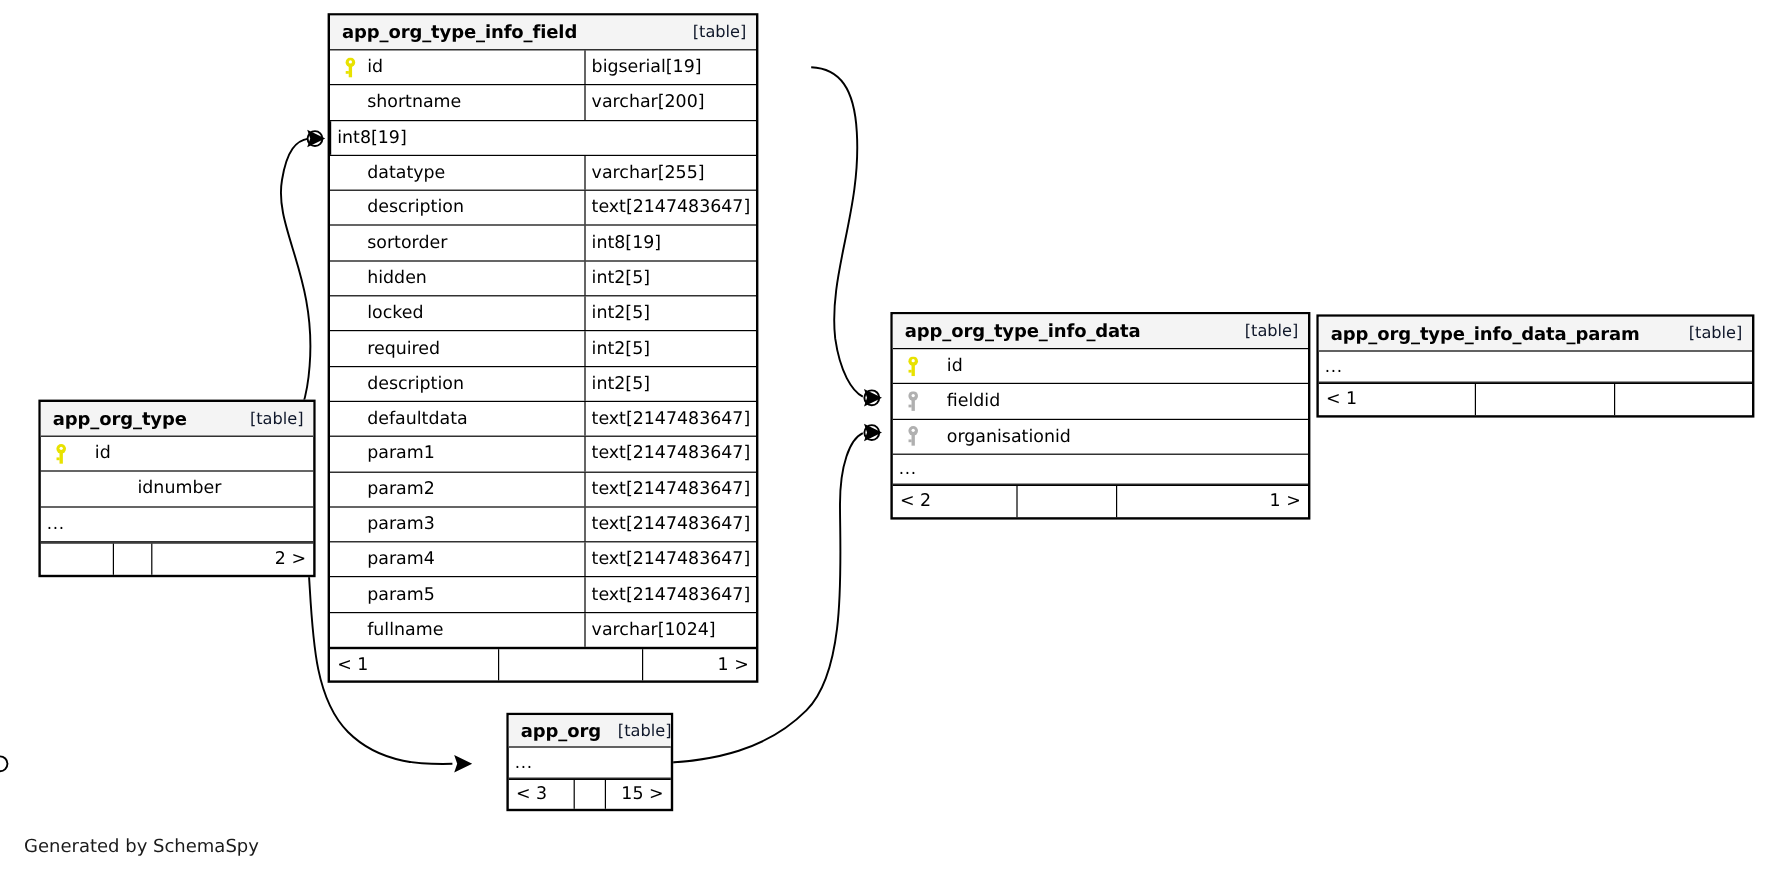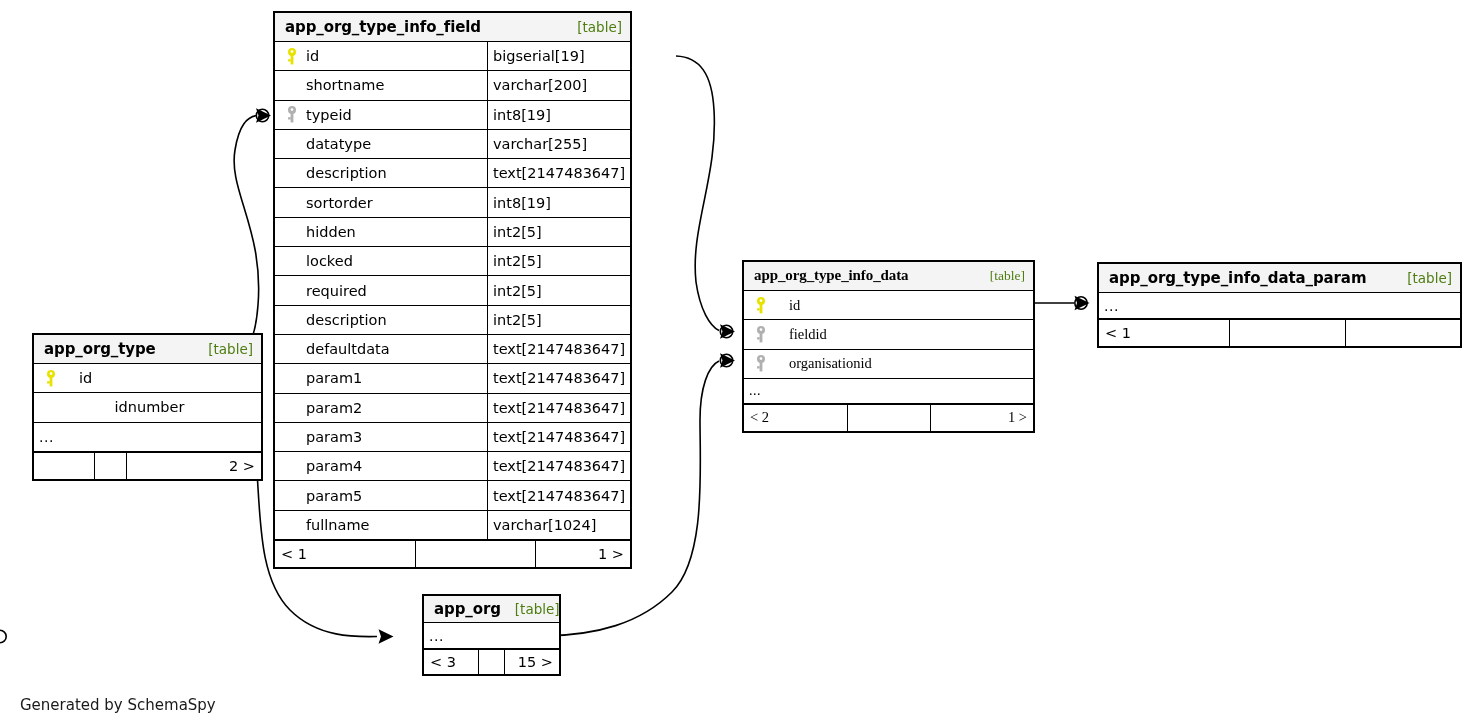--- a/index.html
+++ b/index.html
@@ -70,21 +70,21 @@
     height: 29px;
   }
   .tbl-name {
     font-weight: bold;
     font-size: 15px;
     letter-spacing: -0.1px;
     white-space: nowrap;
   }
   .tbl-tag {
     font-size: 13.5px;
-    color: #4d7c0f;
+    color: #0f172a;
     margin-left: 14px;
     white-space: nowrap;
   }
 
   .tbl-row {
     display: flex;
     align-items: stretch;
     border-bottom: 1.5px solid #000000;
     height: 29.3px;
     box-sizing: border-box;
@@ -226,31 +226,20 @@
 
     <div class="tbl-row">
       <div class="cell-name">
         <span class="keyslot"></span>
         <span class="col-label">shortname</span>
       </div>
       <div class="cell-type" style="width:143px">varchar[200]</div>
     </div>
 
     <div class="tbl-row">
-      <div class="cell-name">
-        <span class="keyslot">
-          <svg width="11" height="17" viewBox="0 0 11 17">
-            <circle cx="5" cy="4" r="4" fill="#b0b0b0"></circle>
-            <circle cx="5" cy="3.6" r="1.35" fill="#ffffff"></circle>
-            <rect x="3.6" y="6" width="2.8" height="10.4" fill="#b0b0b0"></rect>
-            <rect x="1.1" y="11.2" width="2.6" height="2.3" fill="#b0b0b0"></rect>
-          </svg>
-        </span>
-        <span class="col-label">typeid</span>
-      </div>
       <div class="cell-type" style="width:143px">int8[19]</div>
     </div>
 
     <div class="tbl-row">
       <div class="cell-name">
         <span class="keyslot"></span>
         <span class="col-label">datatype</span>
       </div>
       <div class="cell-type" style="width:143px">varchar[255]</div>
     </div>
@@ -396,21 +385,21 @@
       <div class="cell-name">...</div>
     </div>
 
     <div class="tbl-footer">
       <div class="foot-cell foot-left" style="width:60px"></div>
       <div class="foot-cell foot-mid" style="width:32px"></div>
       <div class="foot-cell foot-right" style="flex:1 1 auto">2 &gt;</div>
     </div>
   </div>
 
-  <div class="table-node" id="t-data" style="left:742px; top:260px; width:293px;font-family:Liberation Serif, serif;">
+  <div class="table-node" id="t-data" style="left:742px; top:260px; width:350px;">
     <div class="tbl-header">
       <span class="tbl-name">app_org_type_info_data</span>
       <span class="tbl-tag">[table]</span>
     </div>
 
     <div class="tbl-row">
       <div class="cell-name">
         <span class="keyslot">
           <svg width="11" height="17" viewBox="0 0 11 17">
             <circle cx="5" cy="4" r="4" fill="#e8e200"></circle>

